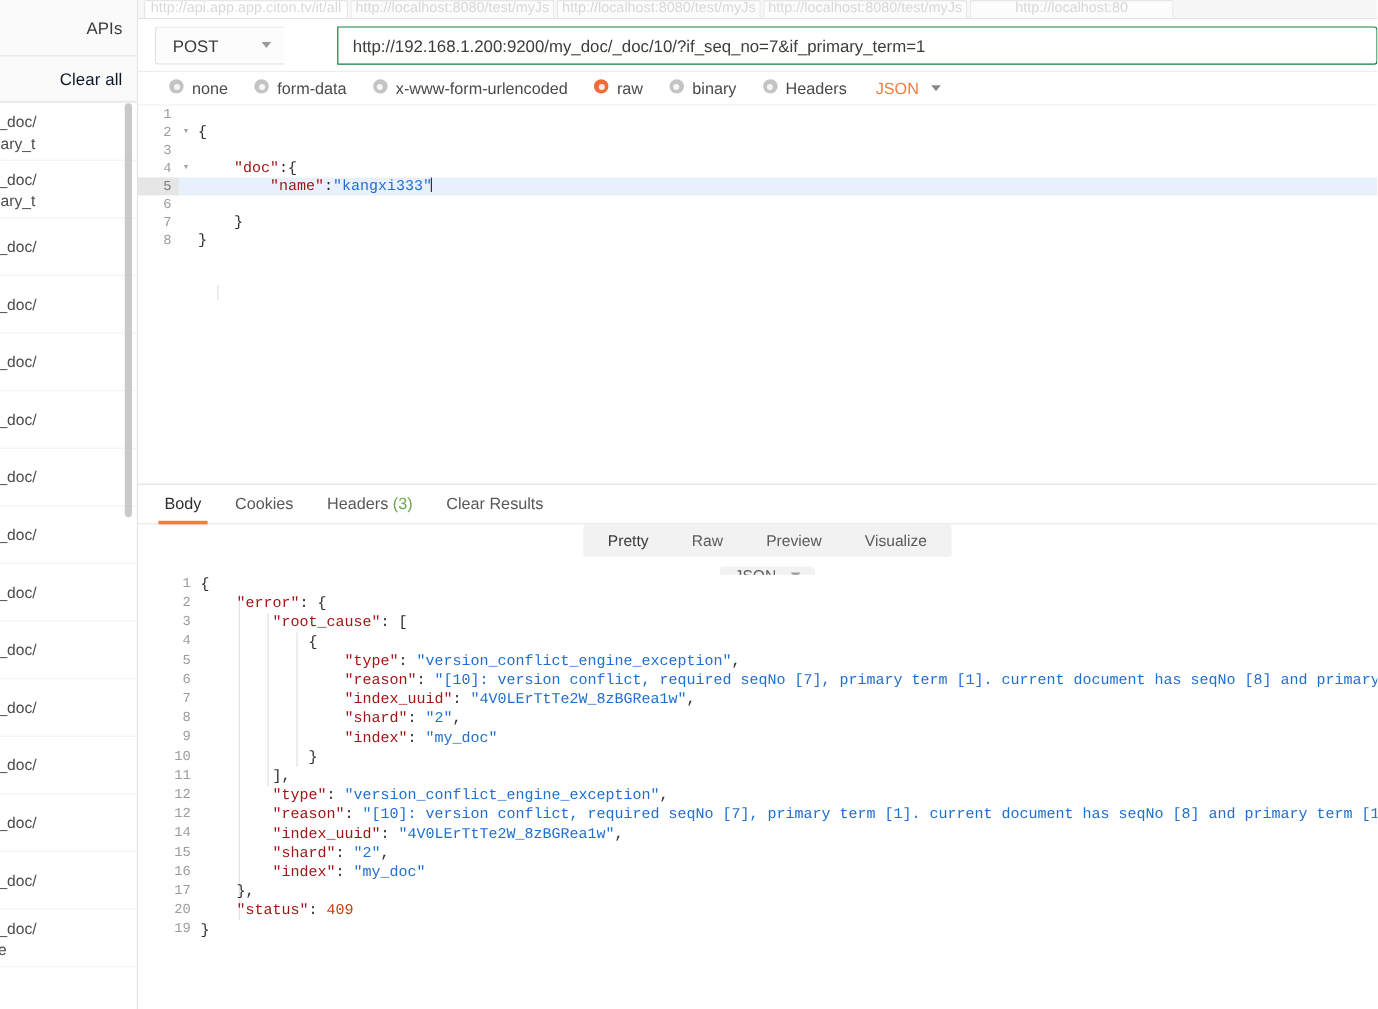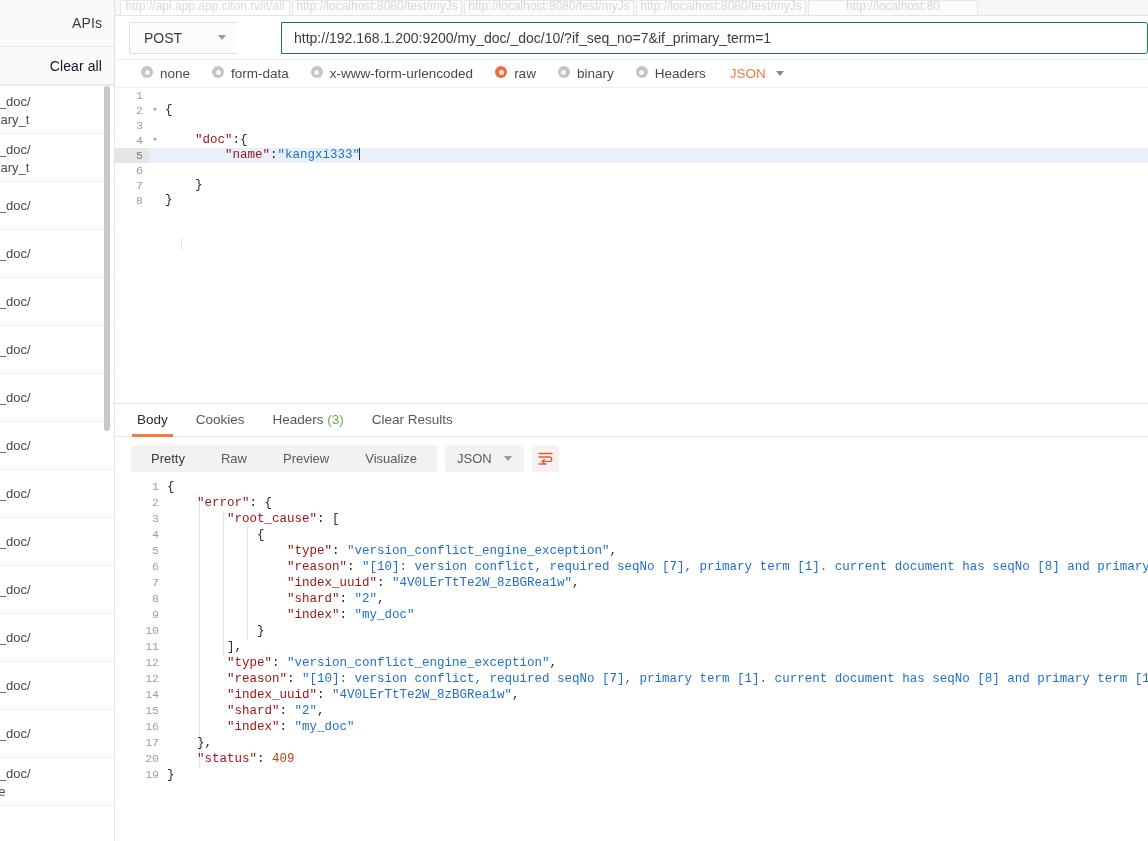--- a/index.html
+++ b/index.html
@@ -297,20 +297,21 @@
     background: #f07c3d;
   }
   .hcount { color: #6aa84f; }
 
   .resp-toolbar {
     height: 42px;
     display: flex;
     align-items: center;
     padding-left: 16px;
     gap: 8px;
+    flex-direction: column;
   }
   .seg {
     display: flex;
     align-items: center;
     background: #f2f2f2;
     border-radius: 3px;
     height: 27px;
     padding: 0 2px;
   }
   .seg .it {

